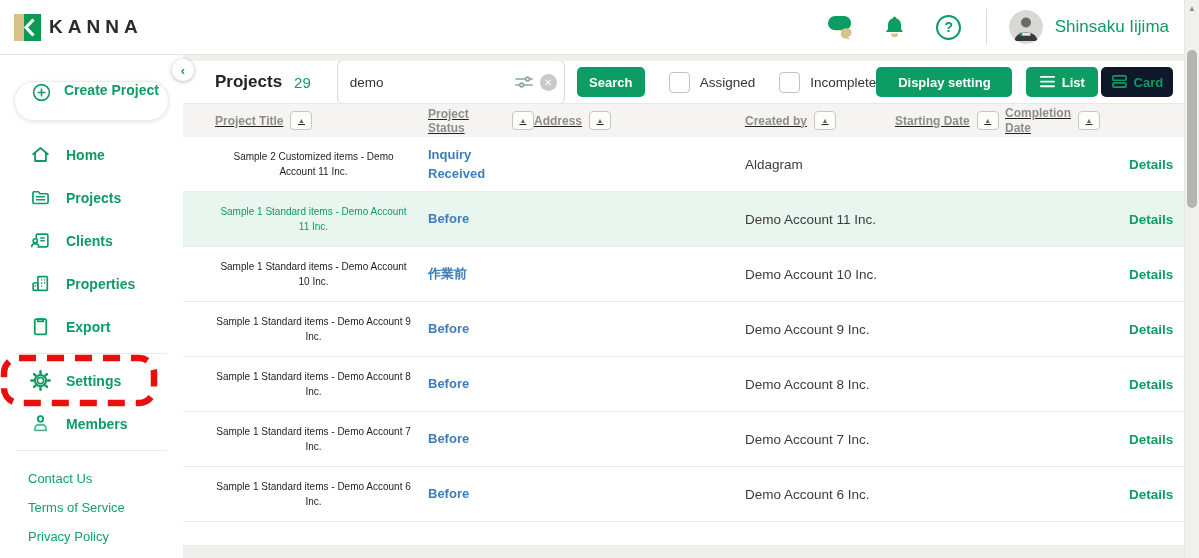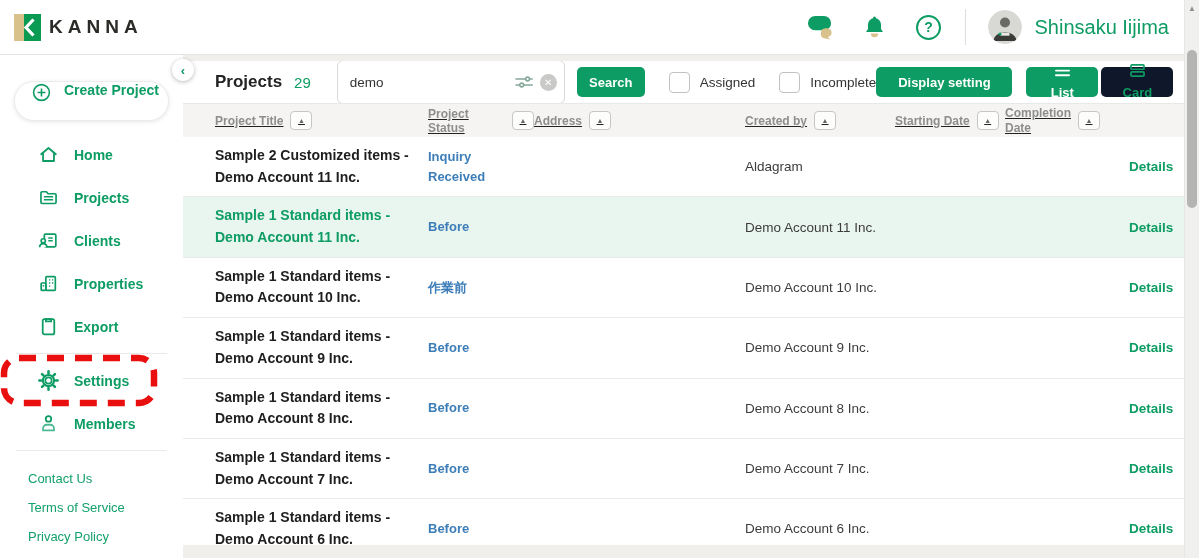--- a/index.html
+++ b/index.html
@@ -20,42 +20,42 @@
   .topbar-right { margin-left:auto; display:flex; align-items:center; }
   .top-icon { width:30px; height:28px; display:flex; align-items:center; justify-content:center; cursor:pointer; }
   .top-icon + .top-icon { margin-left:24px; }
   .help-circle {
     width:25px; height:25px; border:2.2px solid #0d9c63; border-radius:50%;
     color:#0d9c63; font-weight:bold; font-size:14px;
     display:flex; align-items:center; justify-content:center;
   }
   .vdivider { width:1px; height:36px; background:#dedede; margin:0 22px; }
   .avatar { width:34px; height:34px; border-radius:50%; overflow:hidden; flex:0 0 auto; }
-  .user-name { margin-left:12px; color:#0d9c63; font-size:20px; font-weight:500; }
+  .user-name { margin-left:12px; color:#0d9c63; font-size:17px; font-weight:500; }
 
   
   .app { display:flex; height:503px; }
   .sidebar {
     width:183px; background:#fff; position:relative; flex:0 0 auto;
   }
   .collapse-btn {
     position:absolute; top:4px; right:-11px; width:22px; height:22px; border-radius:50%;
     background:#fff; box-shadow:0 1px 4px rgba(0,0,0,.28); z-index:6;
     display:flex; align-items:center; justify-content:center;
     color:#0d9c63; font-size:13px; font-weight:bold; cursor:pointer;
   }
   .create-wrap { margin:26px 14px 12px; }
   .create-btn {
     height:40px; width:100%; background:#fff; border:1px solid #ececea; border-radius:20px;
     box-shadow:0 1px 4px rgba(0,0,0,.10);
     display:flex; align-items:flex-start; padding-left:16px; gap:12px; cursor:pointer;
   }
   .create-btn .lbl { color:#0d9c63; font-weight:bold; font-size:14px; }
   .nav-item {
-    height:43px; display:flex; align-items:center; gap:15px; padding-left:30px; cursor:pointer;margin-left:8px;
+    height:43px; display:flex; align-items:center; gap:15px; padding-left:30px; cursor:pointer;
   }
   .nav-item .icon, .create-btn .icon { width:21px; height:21px; color:#0d9c63; display:flex; }
   .nav-item .icon svg, .create-btn .icon svg { width:100%; height:100%; }
   .nav-item .lbl { color:#0d9c63; font-weight:bold; font-size:14px; }
   .side-div { border-top:1px solid #e9e9e7; margin:5px 16px; }
   .side-links { padding:8px 0 0 28px; }
   .side-link { display:block; padding:7px 0; color:#13a06b; font-size:13px; text-decoration:none; cursor:pointer; }
   .annotation-box { position:absolute; left:-3px; top:297px; width:166px; height:58px; z-index:5; pointer-events:none; }
 
   
@@ -81,39 +81,39 @@
   .btn-green {
     background:#0d9c63; color:#fff; border:none; border-radius:5px; height:30px;
     font-weight:bold; font-size:13px; cursor:pointer; font-family:inherit;
   }
   .search-btn { width:68px; margin-left:12px; }
   .chk-group { display:flex; align-items:center; gap:10px; margin-left:24px; }
   .chk { width:21px; height:21px; border:1.5px solid #c2c2c0; border-radius:4px; background:#fff; cursor:pointer; }
   .chk-lbl { font-size:13.5px; color:#333; }
   .display-btn { width:136px; margin-left:auto; }
   .view-toggle { display:flex; gap:3px; margin-left:14px; }
-  .seg { width:72px; height:30px; border-radius:5px; display:flex; align-items:center; justify-content:center; gap:7px; cursor:pointer; font-size:13px; font-weight:bold;flex-direction:column; }
+  .seg { width:72px; height:30px; border-radius:5px; display:flex; align-items:center; justify-content:center; gap:7px; cursor:pointer; font-size:13px; font-weight:bold; }
   .seg-active { background:#0d9c63; color:#fff; }
   .seg-idle { background:#0f172a; color:#0d9c63; }
 
   .tgrid {
     display:grid; grid-template-columns:213px 106px 211px 150px 110px 94px 1fr;
     padding:0 14px 0 32px; align-items:center;
   }
   .thead { background:#f5f4f2; border-top:1px solid #e8e8e6; min-height:34px; flex:0 0 auto;text-decoration:underline; }
   .th { display:flex; align-items:center; gap:7px; font-size:12px; font-weight:bold; color:#8d8d8b; }
   .th .th-lbl.wrap2 { max-width:68px; line-height:1.25; }
   .sort-btn {
     width:22px; height:19px; border:1px solid #c6c6c4; border-radius:4px; background:#fdfdfc;
     color:#666; font-size:7px; display:flex; align-items:center; justify-content:center; cursor:pointer; flex:0 0 auto;
   }
   .rows { flex:1; overflow:hidden; }
   .trow { min-height:55px; border-bottom:1px solid #ebebe9; background:#fff; }
   .trow.hl { background:#e9f5ef; }
-  .cell-title { font-size:14px; font-weight:bold; color:#1e1e1e; line-height:1.55; padding:8px 16px 8px 0; }
+  .cell-title { font-size:10px; font-weight:normal; color:#1e1e1e; line-height:1.55; padding:8px 16px 8px 0;text-align:center; }
   .trow.hl .cell-title { color:#0d9c63; }
   .cell-status { font-size:13px; font-weight:bold; color:#3d7eb8; line-height:1.5; padding-right:30px; }
   .cell-plain { font-size:13.5px; color:#3c3c3c; }
   .cell-details { font-size:13.5px; font-weight:bold; color:#0d9c63; justify-self:end; cursor:pointer; }
 
   
   .scrollbar { position:absolute; top:0; right:0; width:15px; height:558px; background:#f0f0ee; border-left:1px solid #e6e6e4; z-index:20; }
   .scrollbar .arrow { position:absolute; top:4px; left:0; right:0; text-align:center; font-size:8px; color:#8f8f8d; }
   .scrollbar .thumb { position:absolute; top:50px; left:2px; width:10px; height:158px; background:#b4b4b2; border-radius:5px; cursor:grab; }
 </style>

